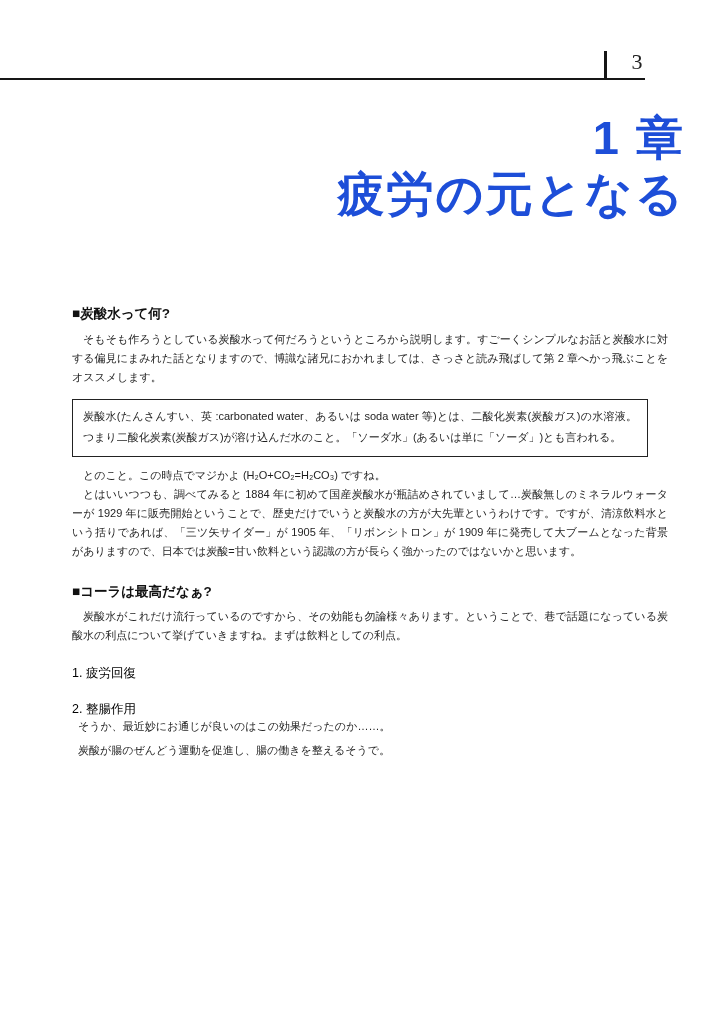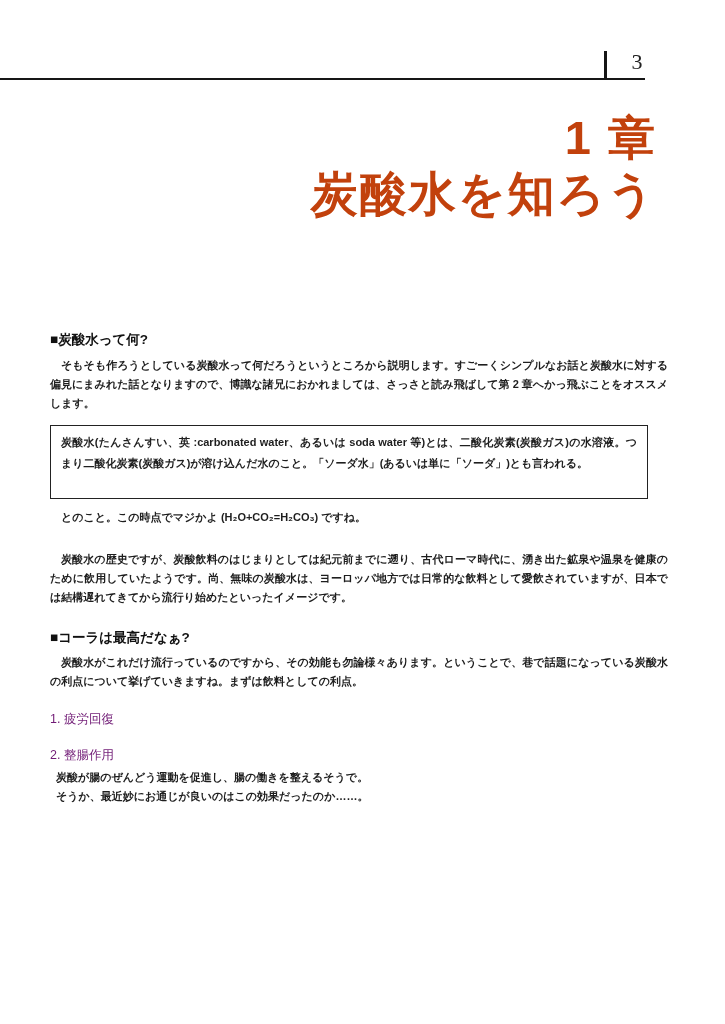--- a/index.html
+++ b/index.html
@@ -11,40 +11,40 @@
   }
   
   .head-rule { position:absolute; left:0; top:78px; width:645px; height:2px; background:#161616; }
   .pagenum-tick { position:absolute; left:604px; top:51px; width:3px; height:27px; background:#161616; }
   .pagenum {
     position:absolute; top:49px; left:622px; width:30px; text-align:center;
     font-family:"Liberation Serif","DejaVu Serif",serif; font-size:22px; color:#222;
   }
   
   .chapter {
-    position:absolute; top:110px; right:68px; text-align:right;
+    position:absolute; top:110px; right:40px; text-align:right;
     font-weight:bold; font-size:47px; line-height:56px; letter-spacing:2px;
-    color:#c2410c; white-space:nowrap;
+    color:#1d4ed8; white-space:nowrap;
   }
   
   .content {
-    position:absolute; top:304px; left:50px; right:57px;
-    font-size:11px; line-height:19px; text-align:justify;margin-top:26px;
+    position:absolute; top:304px; left:72px; right:57px;
+    font-size:11px; line-height:19px; text-align:justify;
   }
-  .content p { margin:0; text-indent:1em;font-weight:bold; }
+  .content p { margin:0; text-indent:1em; }
   h2.sec {
     margin:0; font-size:13.5px; line-height:20px; font-weight:bold; color:#111;
     text-align:left;
   }
   h3.item {
-    margin:0; font-size:12.5px; line-height:16px; font-weight:normal; color:#701a75;
+    margin:0; font-size:12.5px; line-height:16px; font-weight:normal; color:#000000;
     text-align:left;
   }
   .quote {
-    border:1.5px solid #222; margin:12px 20px 0 0; padding:6px 10px 24px;
+    border:1.5px solid #222; margin:12px 20px 0 0; padding:6px 10px 8px;
     line-height:21px;
   }
   .quote p { text-indent:0; }
   .item-line { text-indent:0 !important; padding-left:6px; }
   .mt5  { margin-top:5px  !important; }
   .mt6  { margin-top:6px  !important; }
   .mt9  { margin-top:9px  !important; }
   .mt17 { margin-top:17px !important; }
   .mt20 { margin-top:20px !important; }
   .mt21 { margin-top:21px !important; }
@@ -54,38 +54,38 @@
 <body>
 
 <div class="sheet">
 
   <div class="head-rule"></div>
   <div class="pagenum-tick"></div>
   <div class="pagenum">3</div>
 
   <div class="chapter">
     <div>1 章</div>
-    <div>炭酸水を知ろう</div>
+    <div>疲労の元となる</div>
   </div>
 
   <div class="content">
 
     <h2 class="sec">■炭酸水って何?</h2>
     <p class="mt6">そもそも作ろうとしている炭酸水って何だろうというところから説明します。すごーくシンプルなお話と炭酸水に対する偏見にまみれた話となりますので、博識な諸兄におかれましては、さっさと読み飛ばして第 2 章へかっ飛ぶことをオススメします。</p>
 
     <div class="quote">
       <p>炭酸水(たんさんすい、英 :carbonated water、あるいは soda water 等)とは、二酸化炭素(炭酸ガス)の水溶液。つまり二酸化炭素(炭酸ガス)が溶け込んだ水のこと。「ソーダ水」(あるいは単に「ソーダ」)とも言われる。</p>
     </div>
 
     <p class="mt9">とのこと。この時点でマジかよ (H₂O+CO₂=H₂CO₃) ですね。</p>
-    <p class="mt23">炭酸水の歴史ですが、炭酸飲料のはじまりとしては紀元前までに遡り、古代ローマ時代に、湧き出た鉱泉や温泉を健康のために飲用していたようです。尚、無味の炭酸水は、ヨーロッパ地方では日常的な飲料として愛飲されていますが、日本では結構遅れてきてから流行り始めたといったイメージです。</p>
+    <p>とはいいつつも、調べてみると 1884 年に初めて国産炭酸水が瓶詰めされていまして…炭酸無しのミネラルウォーターが 1929 年に販売開始ということで、歴史だけでいうと炭酸水の方が大先輩というわけです。ですが、清涼飲料水という括りであれば、「三ツ矢サイダー」が 1905 年、「リボンシトロン」が 1909 年に発売して大ブームとなった背景がありますので、日本では炭酸=甘い飲料という認識の方が長らく強かったのではないかと思います。</p>
 
     <h2 class="sec mt21">■コーラは最高だなぁ?</h2>
     <p class="mt5">炭酸水がこれだけ流行っているのですから、その効能も勿論様々あります。ということで、巷で話題になっている炭酸水の利点について挙げていきますね。まずは飲料としての利点。</p>
 
     <h3 class="item mt20">1. 疲労回復</h3>
 
     <h3 class="item mt20">2. 整腸作用</h3>
+    <p class="item-line">そうか、最近妙にお通じが良いのはこの効果だったのか……。</p>
     <p class="item-line mt5">炭酸が腸のぜんどう運動を促進し、腸の働きを整えるそうで。</p>
-    <p class="item-line">そうか、最近妙にお通じが良いのはこの効果だったのか……。</p>
 
   </div>
 </div>
 
 </body></html>

